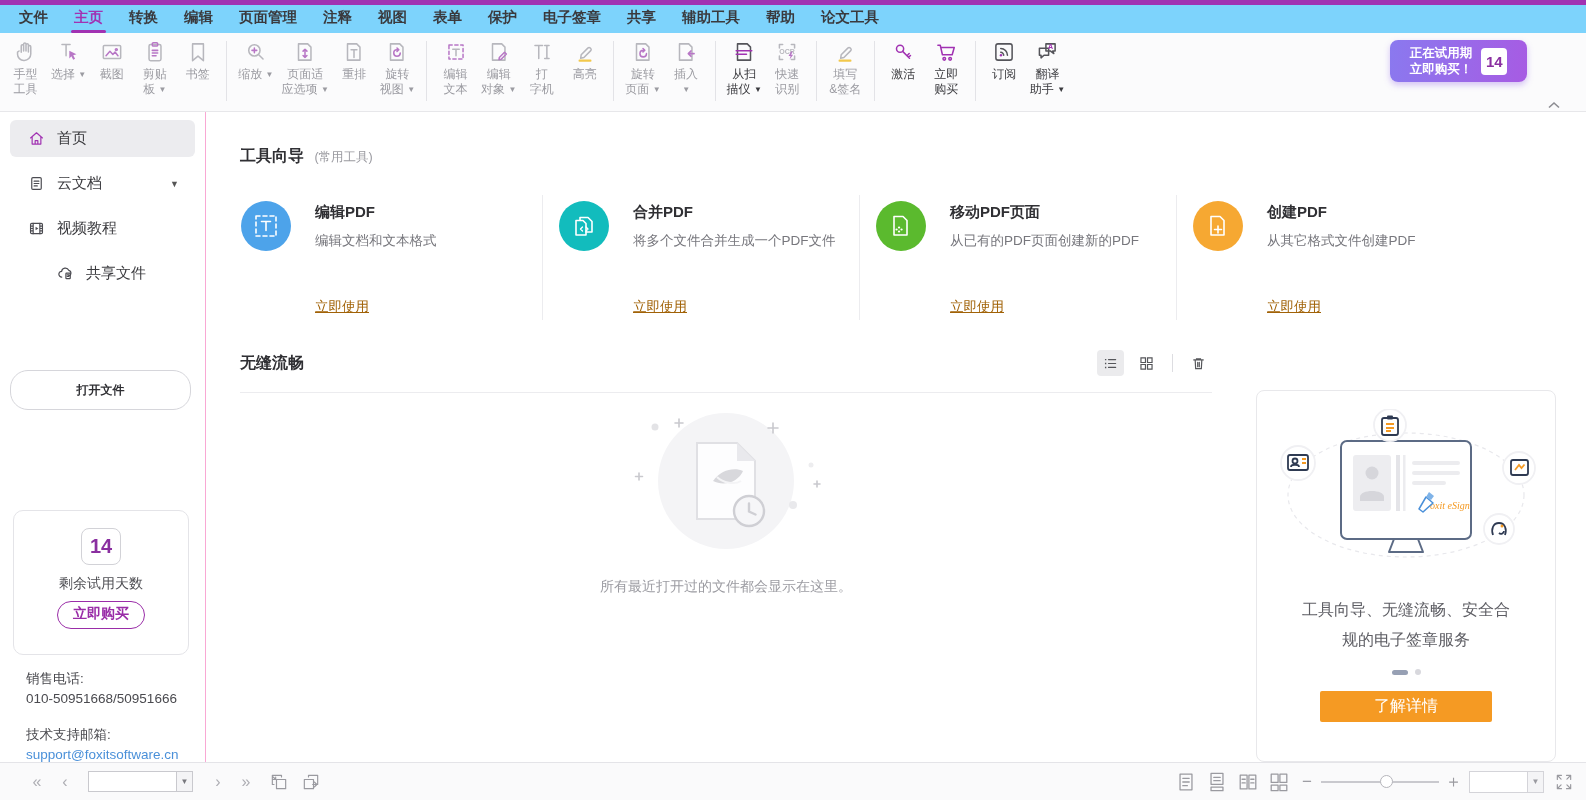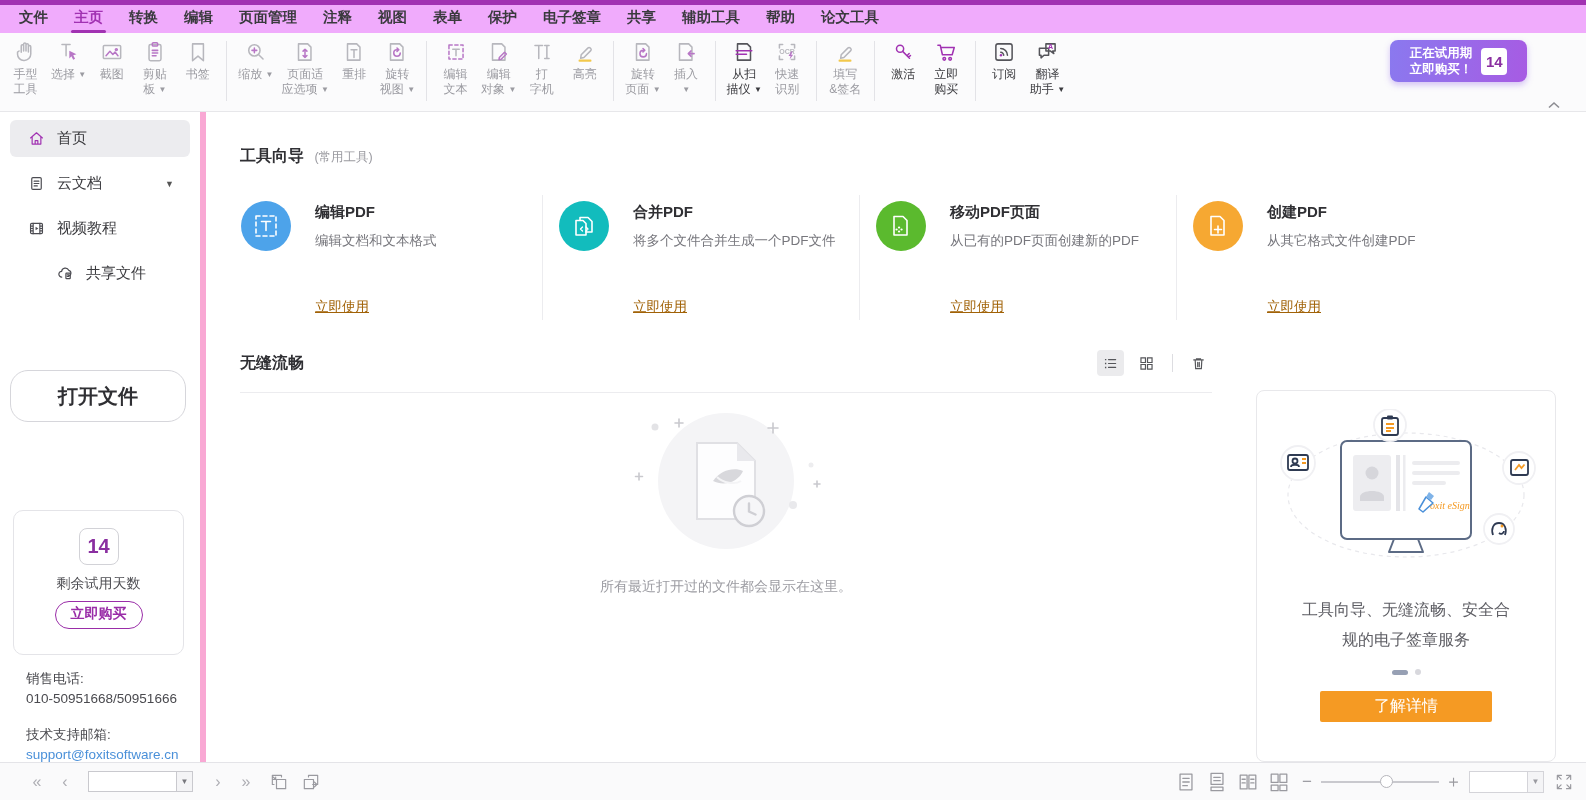--- a/index.html
+++ b/index.html
@@ -4,21 +4,21 @@
 <style>
   * { margin:0; padding:0; box-sizing:border-box; }
   html,body { width:1586px; height:800px; overflow:hidden; background:#fff;
     font-family:"Liberation Sans","DejaVu Sans",sans-serif; color:#3c3c41; }
   #app { position:relative; width:1586px; height:800px; }
 
   
   .brandbar { height:5px; background:#A132B2; }
 
   
-  .menubar { height:28px; display:flex; align-items:flex-end; padding-left:6px; background:#f0abfc; }
+  .menubar { height:28px; display:flex; align-items:flex-end; padding-left:6px; background:#7dd3fc; }
   .menu-item { padding:4px 13px 6px; font-size:14.5px; font-weight:bold; color:#3a3a3e; cursor:default; position:relative; }
   .menu-item.active { color:#A132B2; }
   .menu-item.active::after { content:""; position:absolute; left:10px; right:10px; bottom:0; height:3px; background:#A132B2; border-radius:2px; }
 
   
   .ribbon { position:relative; height:79px; background:#FBFBFC; border-bottom:1px solid #E7E7EA; display:flex; align-items:stretch; padding:4px 0 2px 4px; }
   .ribbon-groups { display:flex; align-items:stretch; }
   .rb-sep { width:1px; background:#E3E3E7; margin:4px 7px 8px; }
   .rb-item { display:flex; flex-direction:column; align-items:center; justify-content:flex-start; min-width:43px; padding:2px 4px 0; cursor:default; }
   .rb-item .ic { width:26px; height:26px; flex:none; margin-bottom:2px; }
@@ -42,30 +42,30 @@
   .trial-badge .tb-text { color:#fff; font-size:12.5px; font-weight:bold; line-height:16px; }
   .trial-badge .tb-days { width:26px; height:27px; background:#fff; border-radius:4px; margin-left:9px;
     color:#8A2FA0; font-size:15px; font-weight:bold; display:flex; align-items:center; justify-content:center; }
   .rib-collapse { position:absolute; right:24px; bottom:2px; width:16px; height:12px; cursor:pointer; }
   .rib-collapse svg { stroke:#8d8d93; fill:none; stroke-width:1.6; }
 
   
   .main { position:absolute; top:112px; left:0; right:0; bottom:38px; display:flex; }
 
   
-  .sidebar { position:relative; width:206px; border-right:6px solid #f9a8d4; background:#fff; flex:none; }
+  .sidebar { position:relative; width:206px; border-right:1px solid #f9a8d4; background:#fff; flex:none; }
   .side-item { display:flex; align-items:center; height:37px; margin:8px 10px 0; padding-left:17px; border-radius:6px; font-size:15px; color:#3a3a3e; cursor:pointer; }
   .side-item.active { background:#ECECEF; }
   .side-item.indent { padding-left:46px; }
   .side-item .ic { width:19px; height:19px; margin-right:11px; flex:none; }
   .side-item svg { fill:none; stroke:#4c4c52; stroke-width:1.5; stroke-linecap:round; stroke-linejoin:round; }
   .side-item svg.purple { stroke:#A132B2; }
   .side-item .dd { margin-left:auto; margin-right:16px; font-size:9px; color:#555; }
-  .open-file { position:absolute; top:258px; left:10px; right:14px; height:52px; border-radius:18px;
-    border:1px solid #D6D6DB; background:#fff; font-size:20px; font-weight:bold; color:#2f2f33; cursor:pointer;
+  .open-file { position:absolute; top:258px; left:10px; right:14px; height:40px; border-radius:18px;
+    border:1px solid #D6D6DB; background:#fff; font-size:12px; font-weight:bold; color:#2f2f33; cursor:pointer;
     font-family:inherit; }
   .trial-card { position:absolute; top:398px; left:13px; right:16px; height:145px; border:1px solid #E4E4E8; border-radius:10px;
     display:flex; flex-direction:column; align-items:center; }
   .tc-days { margin-top:17px; width:40px; height:37px; border:1px solid #D2D2D7; border-radius:8px;
     display:flex; align-items:center; justify-content:center; font-size:20px; font-weight:bold; color:#8A2FA0; }
   .tc-label { margin-top:10px; font-size:14px; color:#4e4e53; }
   .tc-buy { margin-top:8px; padding:3px 15px 5px; border:1.5px solid #9A2DA8; border-radius:16px; background:#fff;
     color:#9A2DA8; font-size:14px; font-weight:bold; cursor:pointer; font-family:inherit; }
   .contact { position:absolute; top:558px; left:26px; font-size:13.5px; line-height:18px; color:#4a4a4f; }
   .contact .row { margin-bottom:2px; }

